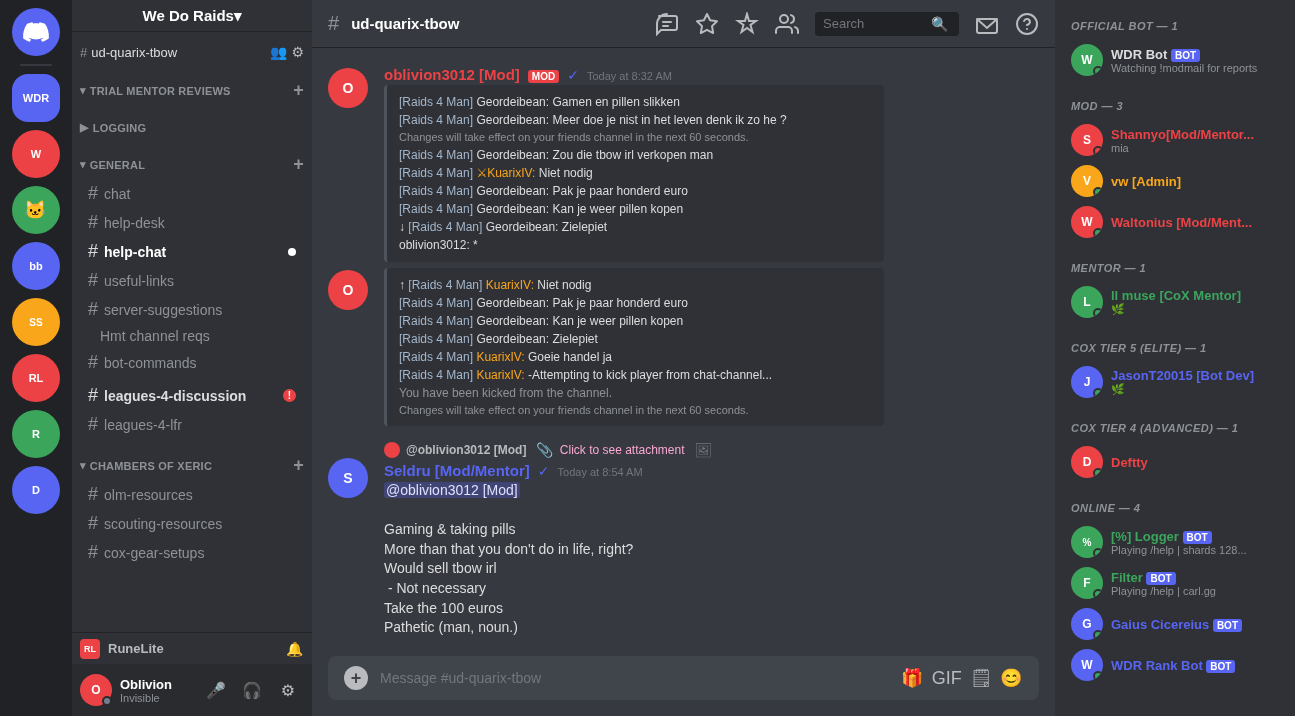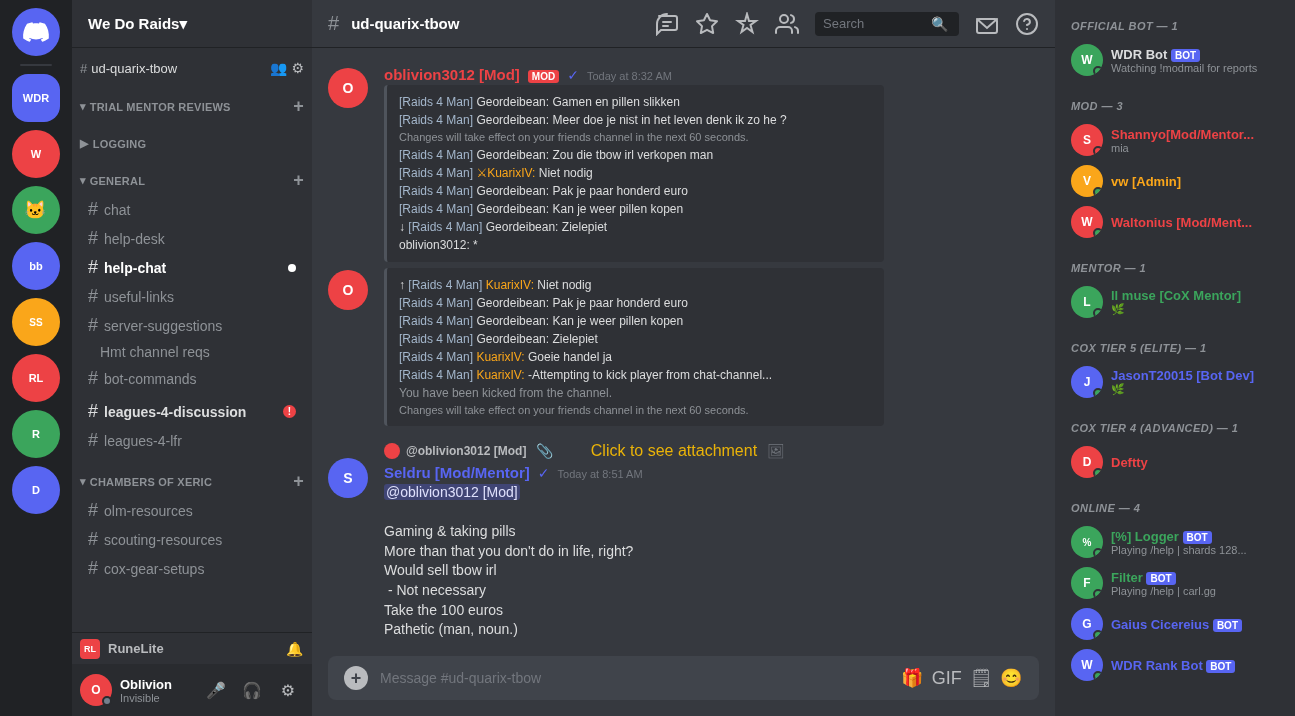--- a/index.html
+++ b/index.html
@@ -6,21 +6,21 @@
     body { font-family: 'Whitney', 'Helvetica Neue', Helvetica, Arial, sans-serif; background: #36393f; color: #dcddde; width: 1295px; height: 716px; overflow: hidden; display: flex; font-size: 14px; }
 
     
     .server-list { width: 72px; background: #202225; display: flex; flex-direction: column; align-items: center; padding: 8px 0; gap: 8px; overflow-y: auto; flex-shrink: 0; }
     .server-icon { width: 48px; height: 48px; border-radius: 50%; background: #36393f; display: flex; align-items: center; justify-content: center; cursor: pointer; color: #dcddde; font-size: 12px; font-weight: 700; flex-shrink: 0; overflow: hidden; }
     .server-icon.discord { background: #5865f2; color: white; font-size: 20px; }
     .server-divider { width: 32px; height: 2px; background: #36393f; border-radius: 1px; }
 
     
     .channel-sidebar { width: 240px; background: #2f3136; display: flex; flex-direction: column; flex-shrink: 0; }
-    .server-header { height: 48px; padding: 0 16px; display: flex; align-items: center; justify-content: flex-start; border-bottom: 1px solid #202225; cursor: pointer; font-weight: 700; font-size: 15px; color: #fff; flex-shrink: 0; }
+    .server-header { height: 32px; padding: 0 16px; display: flex; align-items: center; justify-content: center; border-bottom: 1px solid #202225; cursor: pointer; font-weight: 700; font-size: 15px; color: #fff; flex-shrink: 0; }
     .channel-list { flex: 1; overflow-y: auto; padding: 8px 0; }
     .channel-category { padding: 16px 8px 4px 8px; font-size: 11px; font-weight: 700; color: #8e9297; text-transform: uppercase; letter-spacing: 0.02em; cursor: pointer; display: flex; align-items: center; gap: 4px; }
     .channel-item { padding: 4px 8px; margin: 0 8px; border-radius: 4px; cursor: pointer; display: flex; align-items: center; gap: 6px; color: #8e9297; font-size: 14px; position: relative; }
     .channel-item.bold { font-weight: 600; color: #dcddde; }
     .channel-item .hash { font-size: 18px; color: #8e9297; font-weight: 400; }
     .plus-btn { margin-left: auto; color: #8e9297; font-size: 18px; cursor: pointer; }
     .user-area { height: 52px; background: #292b2f; display: flex; align-items: center; padding: 0 8px; gap: 8px; flex-shrink: 0; }
     .user-avatar-small { width: 32px; height: 32px; border-radius: 50%; background: #5865f2; flex-shrink: 0; display: flex; align-items: center; justify-content: center; font-size: 12px; font-weight: 700; color: white; position: relative; }
     .user-info-small { flex: 1; min-width: 0; }
     .user-name-small { font-size: 13px; font-weight: 600; color: #fff; }
@@ -346,27 +346,27 @@
     <div class="message-group" style="margin-top:8px;">
       <div class="avatar" style="background:#5865f2;margin-top:18px;">
         <span>S</span>
       </div>
       <div class="message-content-area">
 
         <div class="reply-bar">
           <div class="reply-avatar" style="background:#ed4245;"></div>
           <span class="reply-name">@oblivion3012 [Mod]</span>
           <span style="margin-left:4px;color:#8e9297;font-size:14px;">📎</span>
-          <span style="color:#eab308;font-size:16px;cursor:pointer;margin-left:31px;">Click to see attachment</span>
+          <span style="color:#f9a8d4;font-size:12px;cursor:pointer;">Click to see attachment</span>
           <span style="color:#72767d;font-size:14px;margin-left:4px;">🖼</span>
         </div>
         <div class="message-header">
           <span class="message-author" style="color:#5865f2;">Seldru [Mod/Mentor]</span>
           <span style="color:#5865f2;font-size:14px;">✓</span>
-          <span class="message-timestamp">Today at 8:51 AM</span>
+          <span class="message-timestamp">Today at 8:54 AM</span>
         </div>
         <div class="message-text">
           <div><span class="mention">@oblivion3012 [Mod]</span></div>
           <br>
           <div>Gaming &amp; taking pills</div>
           <div>More than that you don't do in life, right?</div>
           <div>Would sell tbow irl</div>
           <div>&nbsp;- Not necessary</div>
           <div>Take the 100 euros</div>
           <div>Pathetic (man, noun.)</div>

